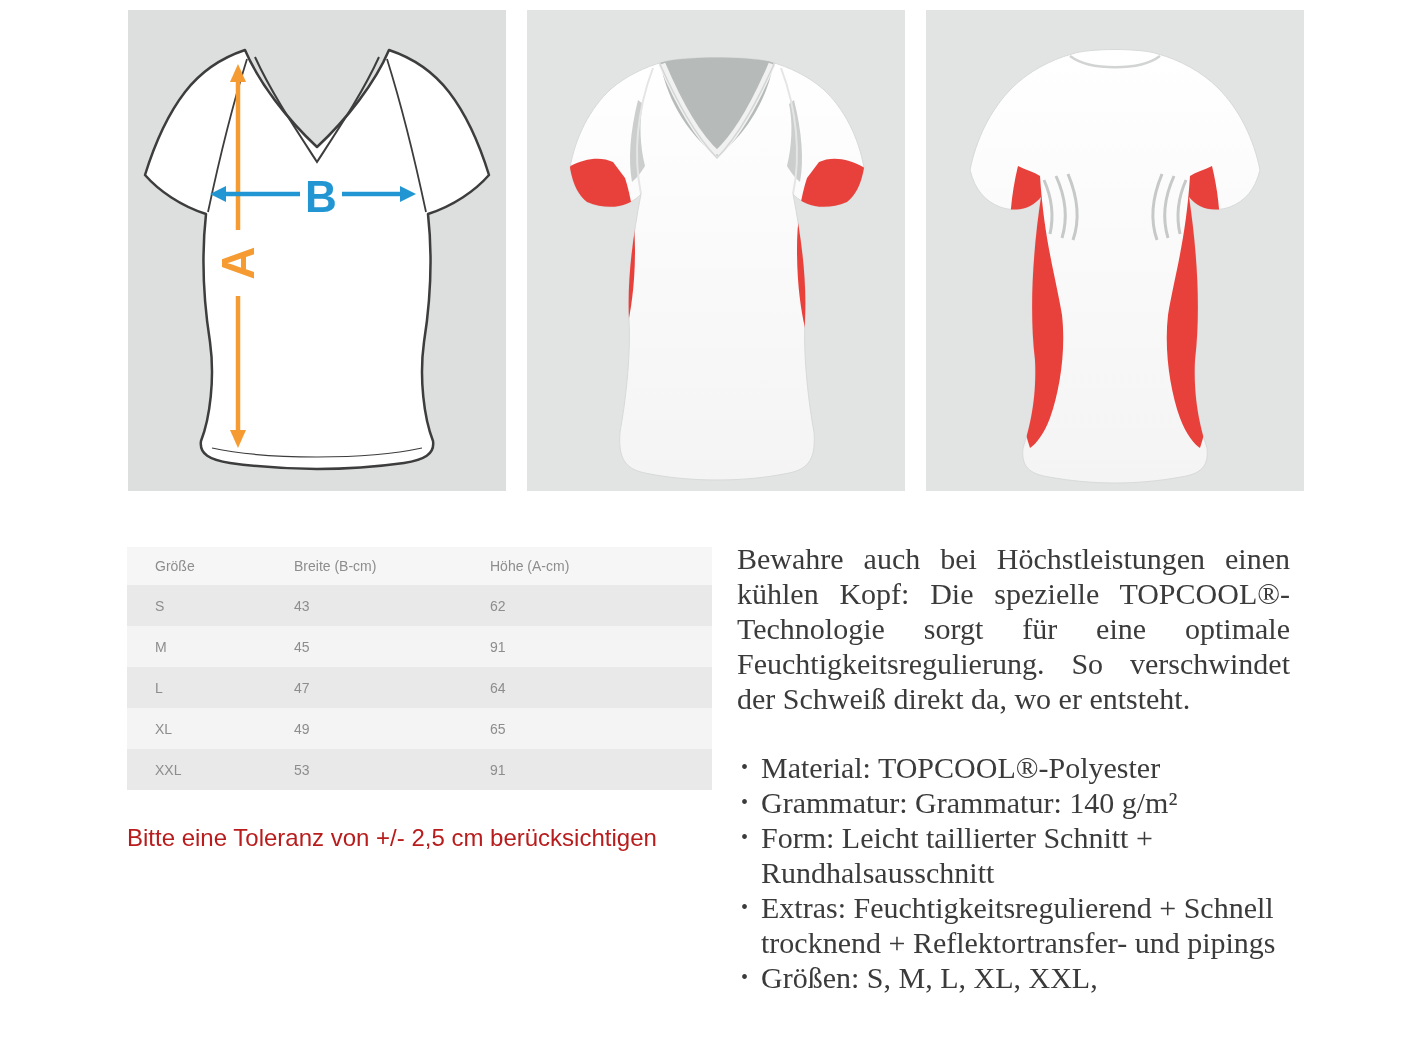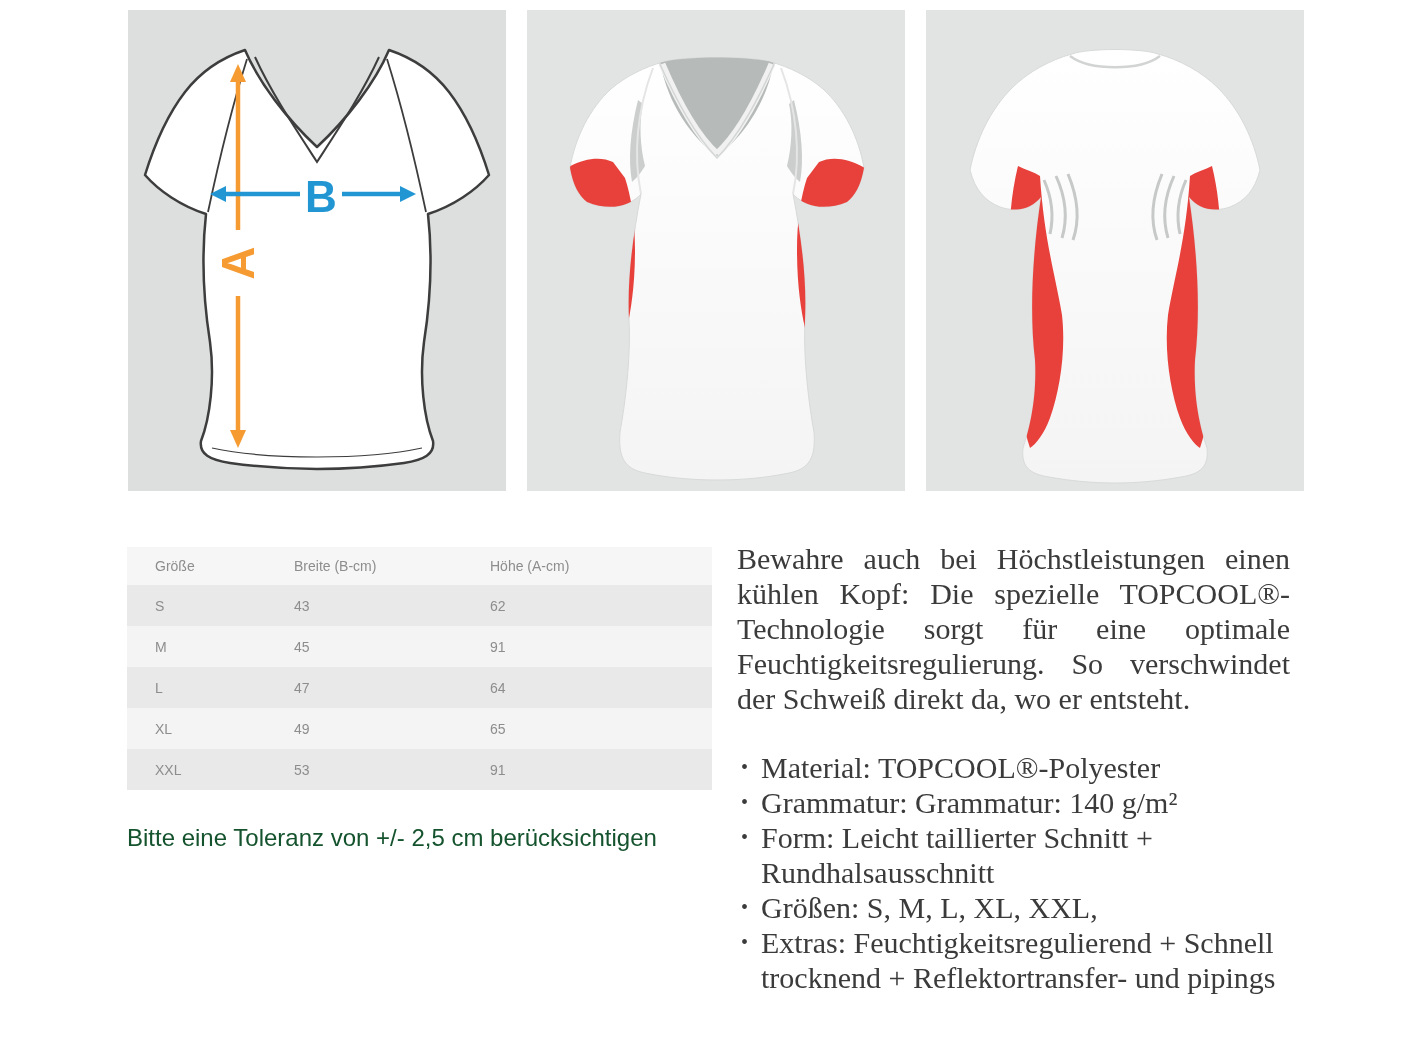--- a/index.html
+++ b/index.html
@@ -18,21 +18,21 @@
   .size-table th, .size-table td {
     text-align: left; font-weight: normal; padding: 0 0 0 28px; vertical-align: middle;
   }
   .size-table thead th { height: 38px; background: #f6f6f6; }
   .size-table tbody td { height: 41px; }
   .size-table tbody tr:nth-child(odd)  td { background: #e9e9e9; }
   .size-table tbody tr:nth-child(even) td { background: #f4f4f4; }
 
   .tolerance {
     position: absolute; left: 127px; top: 824px;
-    font-size: 24px; color: #14532d;
+    font-size: 24px; color: #b91c1c;
   }
 
   .description {
     position: absolute; left: 737px; top: 541px; width: 553px;
     font-size: 30px; line-height: 35px; color: #3b3b3b; font-family: Liberation Serif, serif;
   }
   .description p {
     margin: 0; text-align: justify;
     hyphens: auto; -webkit-hyphens: auto;
   }
@@ -227,16 +227,16 @@
 </table>
 
 <div class="tolerance">Bitte eine Toleranz von +/- 2,5 cm berücksichtigen</div>
 
 <div class="description">
   <p lang="de">Bewahre auch bei Höchstleistungen einen kühlen Kopf: Die spezielle TOPCOOL®-Technologie sorgt für eine optimale Feuchtigkeitsregulierung. So verschwindet der Schweiß direkt da, wo er entsteht.</p>
   <ul>
       <li lang="de">Material: TOPCOOL®-Polyester</li>
       <li lang="de">Grammatur: Grammatur: 140 g/m²</li>
       <li lang="de">Form: Leicht taillierter Schnitt + Rundhalsausschnitt</li>
+      <li lang="de">Extras: Feuchtigkeitsregulierend + Schnell trocknend + Reflektortransfer- und pipings</li>
       <li lang="de">Größen:  S, M, L, XL, XXL,</li>
-      <li lang="de">Extras: Feuchtigkeitsregulierend + Schnell trocknend + Reflektortransfer- und pipings</li>
     </ul>
 </div>
 
 </body></html>

